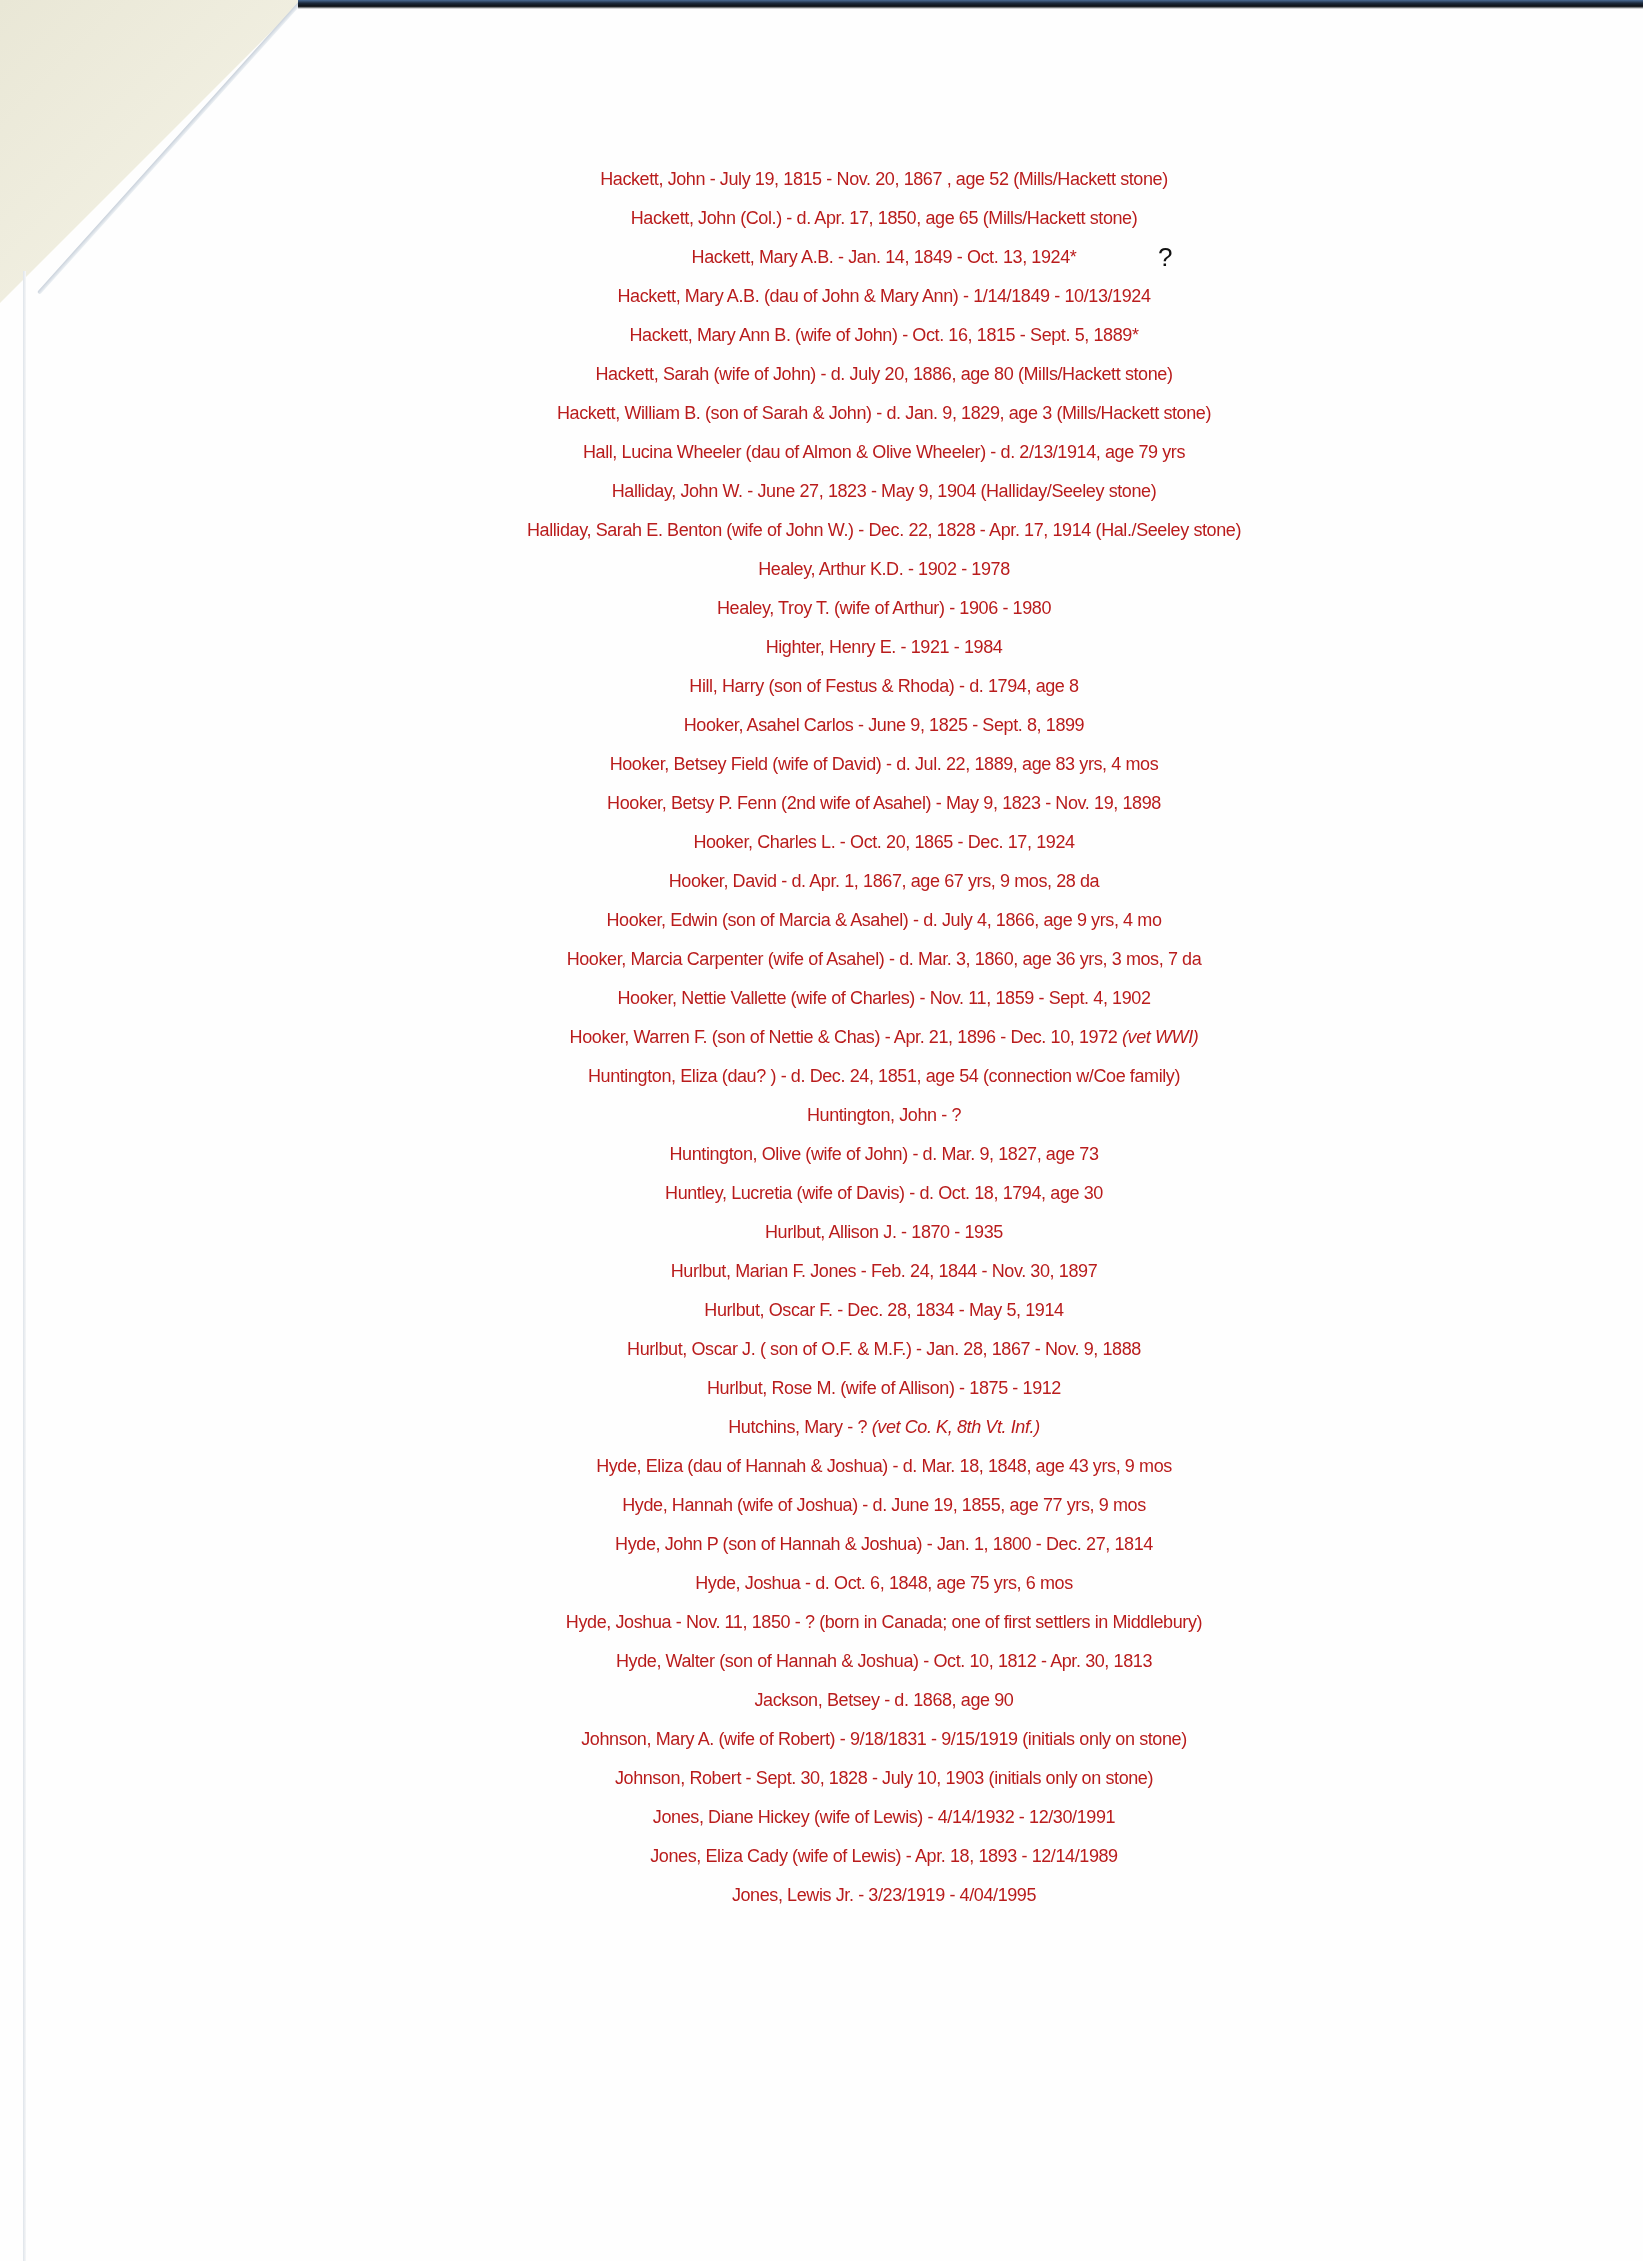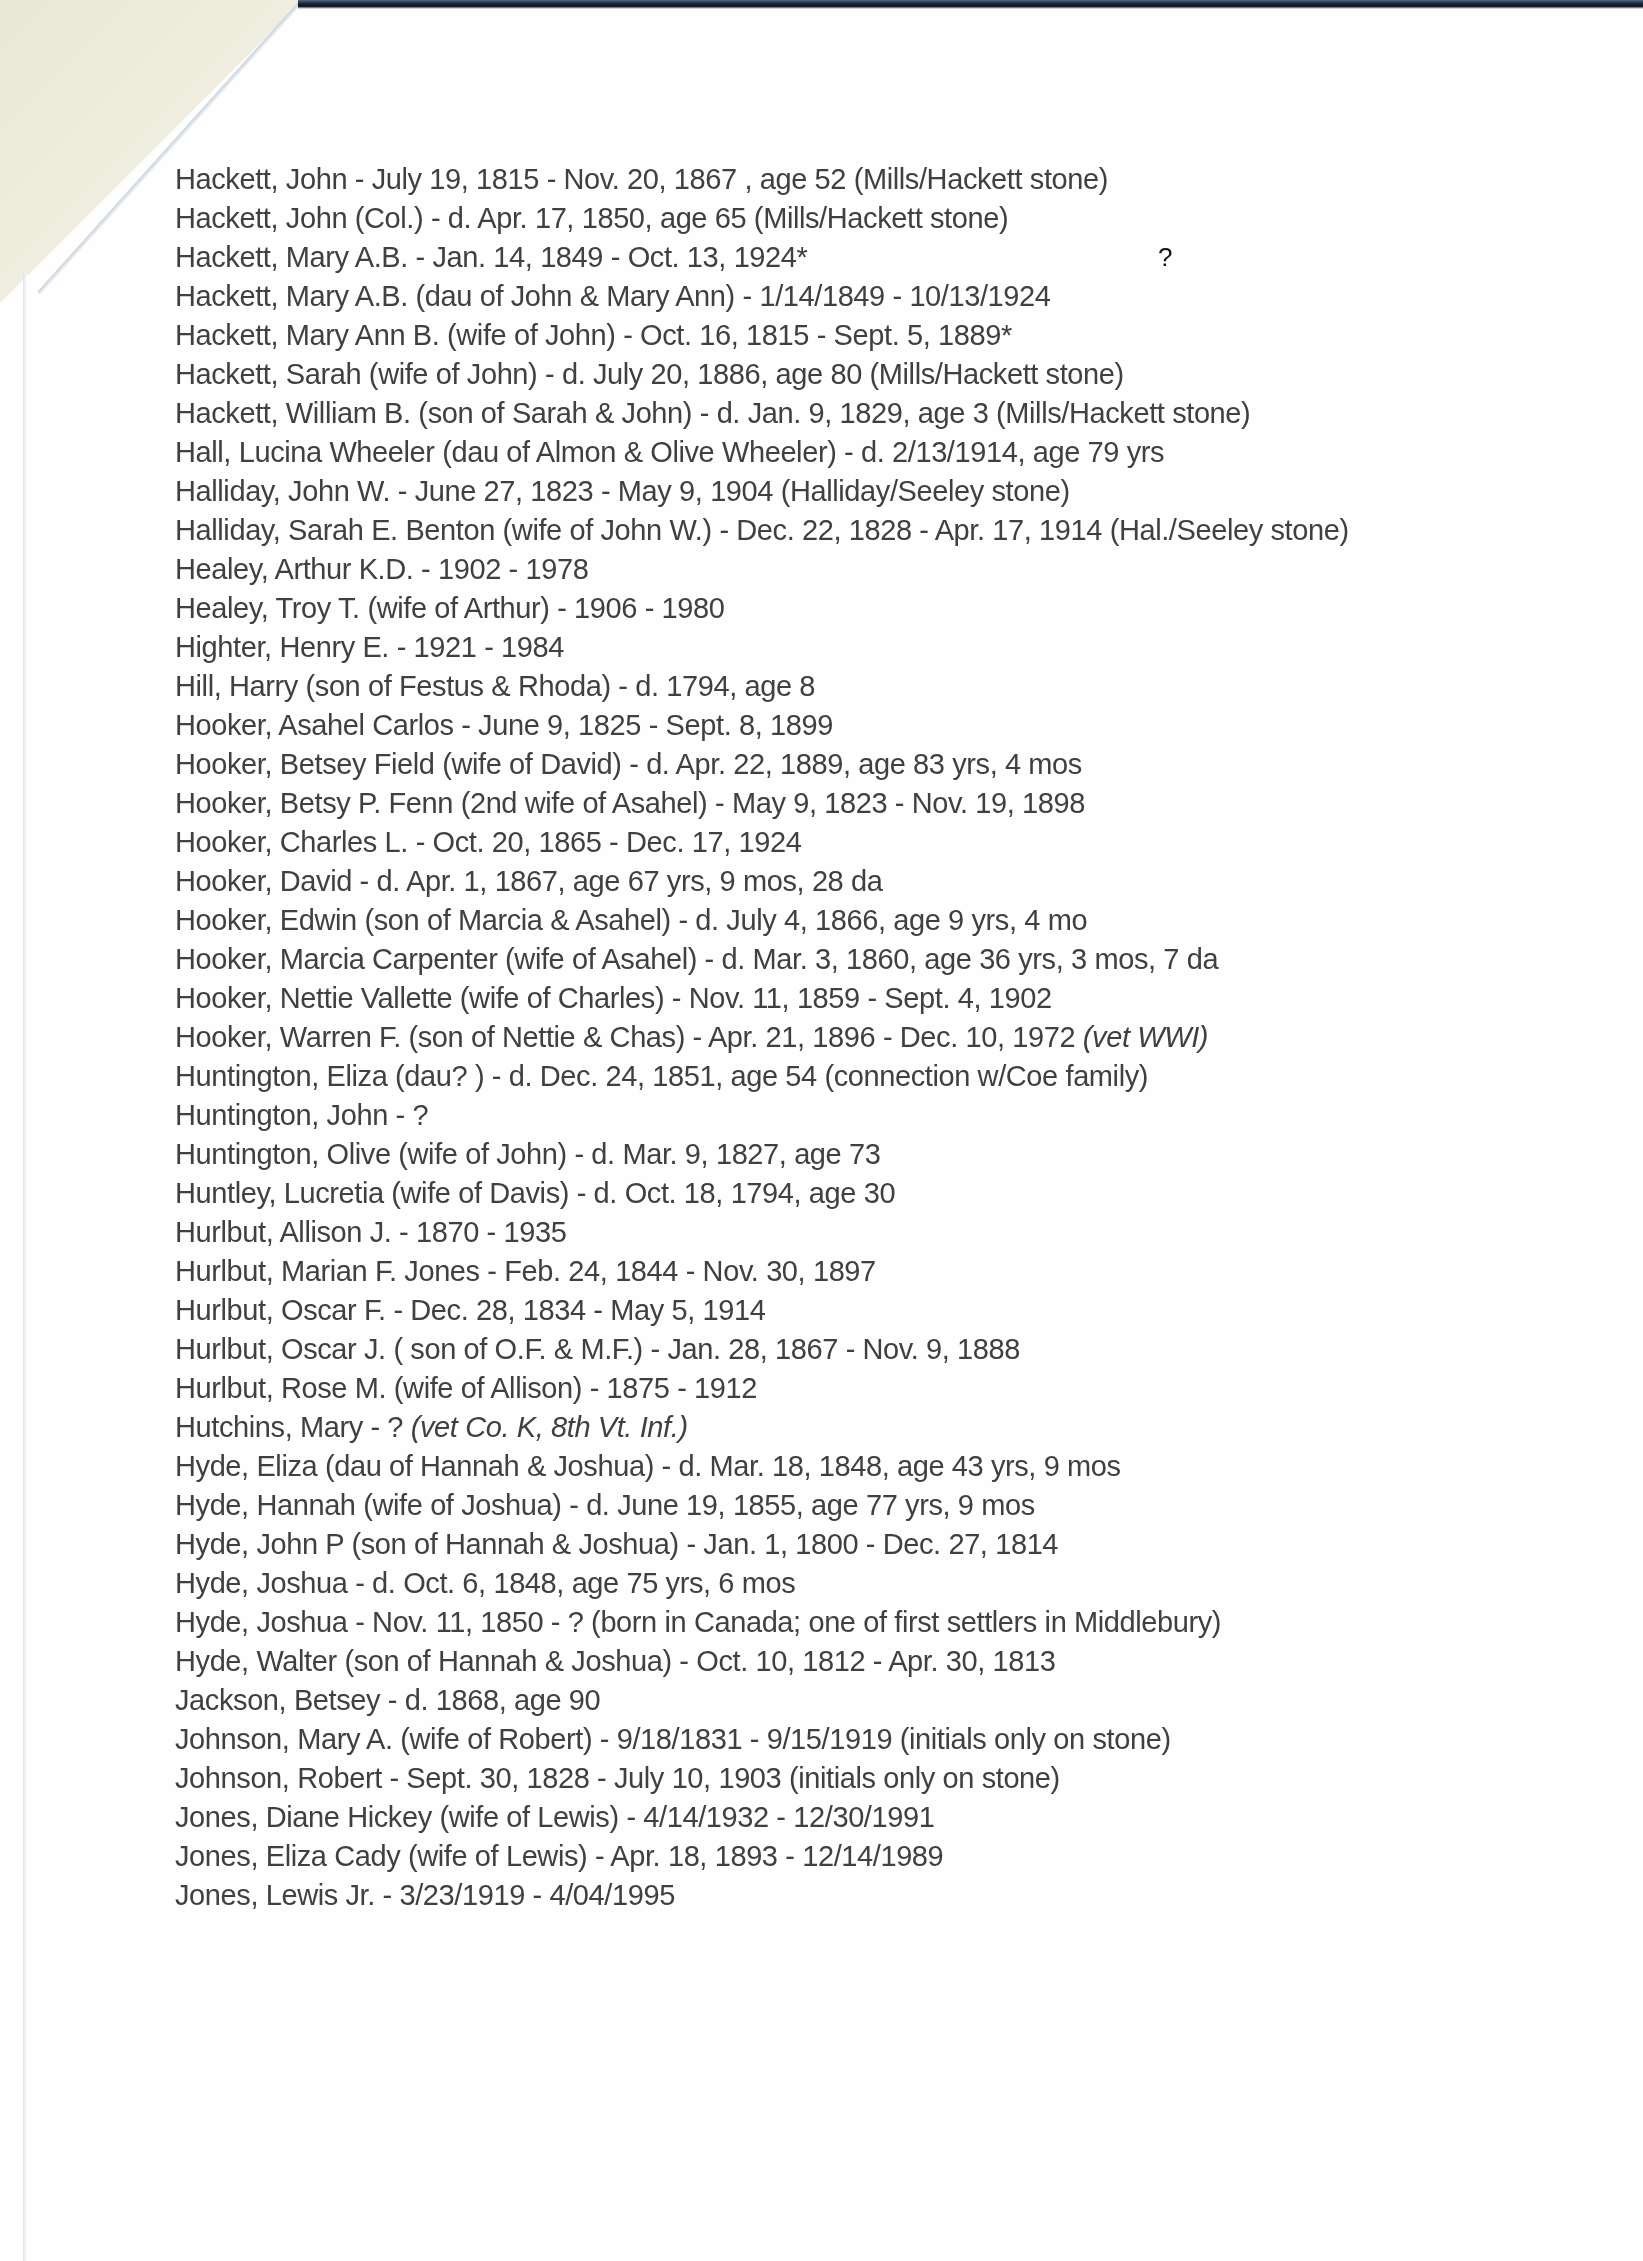--- a/index.html
+++ b/index.html
@@ -57,25 +57,26 @@
   }
   .content {
     position: absolute;
     left: 175px;
     top: 160px;
     width: 1418px;
   }
   .entry {
     height: 39px;
     line-height: 39px;
-    font-size: 29px;
-    color: #404040;
+    font-size: 18px;
+    color: #b91c1c;
     white-space: nowrap;
     letter-spacing: -0.4px;
     position: relative;
+    text-align: center;
   }
   .entry .note {
     font-style: italic;
   }
   .query-mark {
     position: absolute;
     left: 1158px;
     top: 238px;
     font-size: 26px;
     color: #111;
@@ -102,21 +103,21 @@
     <div class="entry"><span>Hackett, Sarah (wife of John) - d. July 20, 1886, age 80 (Mills/Hackett stone)</span></div>
     <div class="entry"><span>Hackett, William B. (son of Sarah &amp; John) - d. Jan. 9, 1829, age 3 (Mills/Hackett stone)</span></div>
     <div class="entry"><span>Hall, Lucina Wheeler (dau of Almon &amp; Olive Wheeler) - d. 2/13/1914, age 79 yrs</span></div>
     <div class="entry"><span>Halliday, John W. - June 27, 1823 - May 9, 1904 (Halliday/Seeley stone)</span></div>
     <div class="entry"><span>Halliday, Sarah E. Benton (wife of John W.) - Dec. 22, 1828 - Apr. 17, 1914 (Hal./Seeley stone)</span></div>
     <div class="entry"><span>Healey, Arthur K.D. - 1902 - 1978</span></div>
     <div class="entry"><span>Healey, Troy T. (wife of Arthur) - 1906 - 1980</span></div>
     <div class="entry"><span>Highter, Henry E. - 1921 - 1984</span></div>
     <div class="entry"><span>Hill, Harry (son of Festus &amp; Rhoda) - d. 1794, age 8</span></div>
     <div class="entry"><span>Hooker, Asahel Carlos - June 9, 1825 - Sept. 8, 1899</span></div>
-    <div class="entry"><span>Hooker, Betsey Field (wife of David) - d. Apr. 22, 1889, age 83 yrs, 4 mos</span></div>
+    <div class="entry"><span>Hooker, Betsey Field (wife of David) - d. Jul. 22, 1889, age 83 yrs, 4 mos</span></div>
     <div class="entry"><span>Hooker, Betsy P. Fenn (2nd wife of Asahel) - May 9, 1823 - Nov. 19, 1898</span></div>
     <div class="entry"><span>Hooker, Charles L. - Oct. 20, 1865 - Dec. 17, 1924</span></div>
     <div class="entry"><span>Hooker, David - d. Apr. 1, 1867, age 67 yrs, 9 mos, 28 da</span></div>
     <div class="entry"><span>Hooker, Edwin (son of Marcia &amp; Asahel) - d. July 4, 1866, age 9 yrs, 4 mo</span></div>
     <div class="entry"><span>Hooker, Marcia Carpenter (wife of Asahel) - d. Mar. 3, 1860, age 36 yrs, 3 mos, 7 da</span></div>
     <div class="entry"><span>Hooker, Nettie Vallette (wife of Charles) - Nov. 11, 1859 - Sept. 4, 1902</span></div>
     <div class="entry"><span>Hooker, Warren F. (son of Nettie &amp; Chas) - Apr. 21, 1896 - Dec. 10, 1972 </span><span class="note">(vet WWI)</span></div>
     <div class="entry"><span>Huntington, Eliza (dau? ) - d. Dec. 24, 1851, age 54 (connection w/Coe family)</span></div>
     <div class="entry"><span>Huntington, John - ?</span></div>
     <div class="entry"><span>Huntington, Olive (wife of John) - d. Mar. 9, 1827, age 73</span></div>

